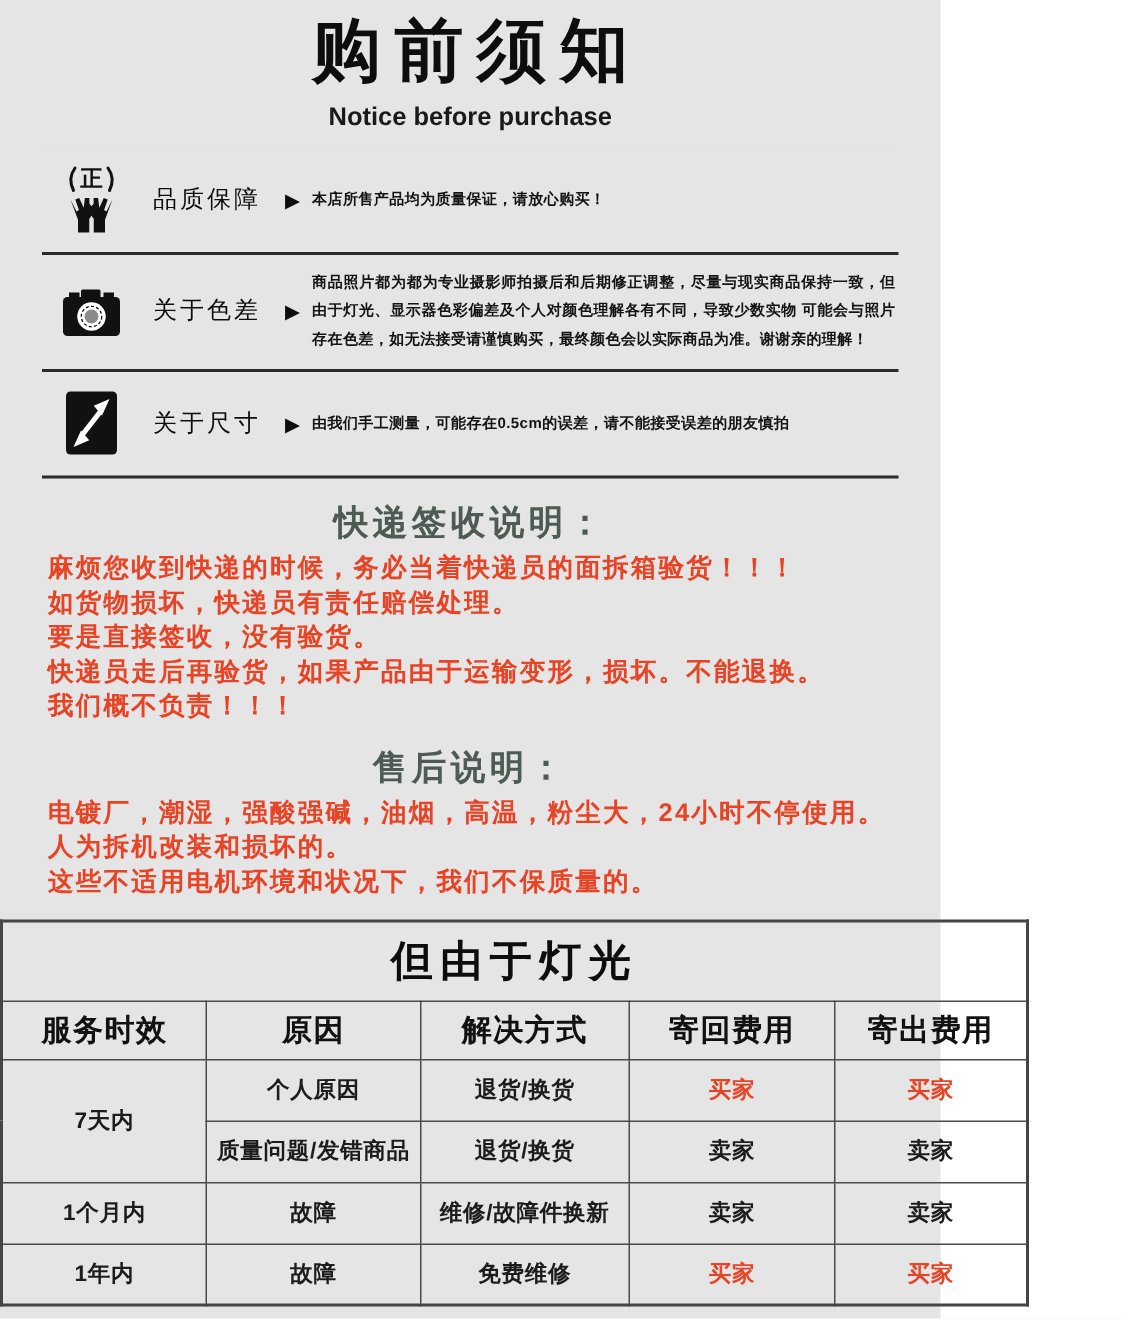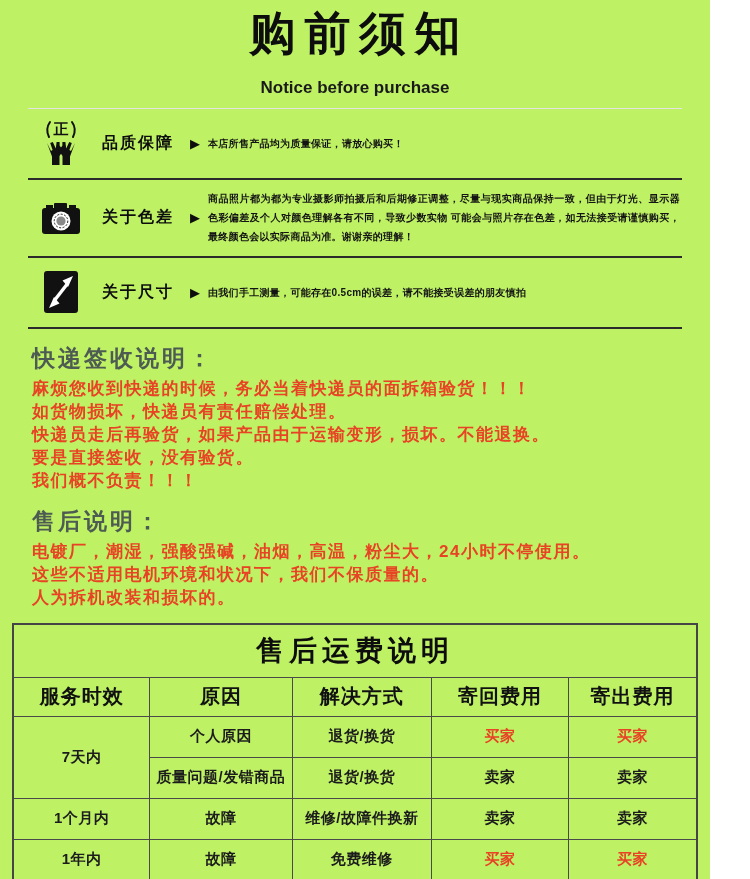--- a/index.html
+++ b/index.html
@@ -2,54 +2,54 @@
 <html><head>
 <meta charset="utf-8">
 <style>
   * { margin: 0; padding: 0; box-sizing: border-box; }
   html, body { background: #ffffff; }
   body {
     width: 750px; height: 879px;
     font-family: "Liberation Sans", "DejaVu Sans", sans-serif;
     color: #111; overflow: hidden;
   }
-  .page { width: 710px; height: 879px; background: #bef264; }
+  .page { width: 627px; height: 879px; background: #e5e5e5; }
 
   
   .title-block { text-align: center; padding-top: 6px; }
   .main-title {
     font-size: 46px; font-weight: 700; letter-spacing: 9px; padding-left: 9px;
     color: #0d0d0d; line-height: 54px;
   }
-  .sub-title { font-size: 17px; font-weight: 700; color: #1a1a1a; margin-top: 18px; }
+  .sub-title { font-size: 17px; font-weight: 700; color: #1a1a1a; margin-top: 8px; }
 
   
   .sections { margin: 10px 28px 0 28px; }
   .section {
     display: flex; align-items: center;
     border-bottom: 2px solid #2b2b2b;
     padding: 9px 2px 10px 8px;
   }
   .section:first-child { border-top: 1px solid #e3e3e3; }
   .icon-wrap { width: 50px; min-width: 50px; height: 50px; display: flex; align-items: center; justify-content: center; }
   .section-label {
-    font-size: 16px; font-weight: 700; white-space: nowrap;
+    font-size: 16px; font-weight: 400; white-space: nowrap;
     margin: 0 16px 0 16px; color: #0d0d0d; letter-spacing: 2px;
   }
   .section-bullet { font-size: 13px; color: #0d0d0d; margin-right: 8px; line-height: 1; }
   .section-text {
     flex: 1; font-size: 10px; font-weight: 600; line-height: 19px;
     color: #141414; letter-spacing: 0.3px; text-align: justify;
   }
 
   
   .notice-block { margin: 14px 32px 0 32px; }
   .notice-heading {
     color: #4d5b52; font-size: 23px; font-weight: 700;
-    letter-spacing: 3px; line-height: 30px; margin-bottom: 4px;
+    letter-spacing: 3px; line-height: 30px; margin-bottom: 4px; text-align: center;
   }
   .notice-line {
     color: #e74324; font-size: 17px; font-weight: 700;
     line-height: 23px; letter-spacing: 1.5px;
   }
 
   
   .fee-table {
     width: 686px; margin: 14px auto 0 auto;
     border-collapse: collapse; border: 2px solid #454545;
@@ -121,43 +121,43 @@
       <span class="section-label">关于尺寸</span>
       <span class="section-bullet">▶</span>
       <span class="section-text">由我们手工测量，可能存在0.5cm的误差，请不能接受误差的朋友慎拍</span>
     </div>
   </div>
 
   <div class="notice-block">
     <div class="notice-heading">快递签收说明：</div>
     <div class="notice-line">麻烦您收到快递的时候，务必当着快递员的面拆箱验货！！！</div>
     <div class="notice-line">如货物损坏，快递员有责任赔偿处理。</div>
+    <div class="notice-line">要是直接签收，没有验货。</div>
     <div class="notice-line">快递员走后再验货，如果产品由于运输变形，损坏。不能退换。</div>
-    <div class="notice-line">要是直接签收，没有验货。</div>
     <div class="notice-line">我们概不负责！！！</div>
   </div>
 
   <div class="notice-block">
     <div class="notice-heading">售后说明：</div>
     <div class="notice-line">电镀厂，潮湿，强酸强碱，油烟，高温，粉尘大，24小时不停使用。</div>
+    <div class="notice-line">人为拆机改装和损坏的。</div>
     <div class="notice-line">这些不适用电机环境和状况下，我们不保质量的。</div>
-    <div class="notice-line">人为拆机改装和损坏的。</div>
   </div>
 
   <table class="fee-table">
     <colgroup>
       <col class="col-period">
         <col class="col-reason">
         <col class="col-solution">
         <col class="col-return">
         <col class="col-send">
     </colgroup>
     <tbody>
       <tr>
-        <td class="table-title-cell" colspan="5">售后运费说明</td>
+        <td class="table-title-cell" colspan="5">但由于灯光</td>
       </tr>
       <tr>
         <th>服务时效</th>
         <th>原因</th>
         <th>解决方式</th>
         <th>寄回费用</th>
         <th>寄出费用</th>
       </tr>
       <tr>
         <td class="cell" rowspan="2">7天内</td>

